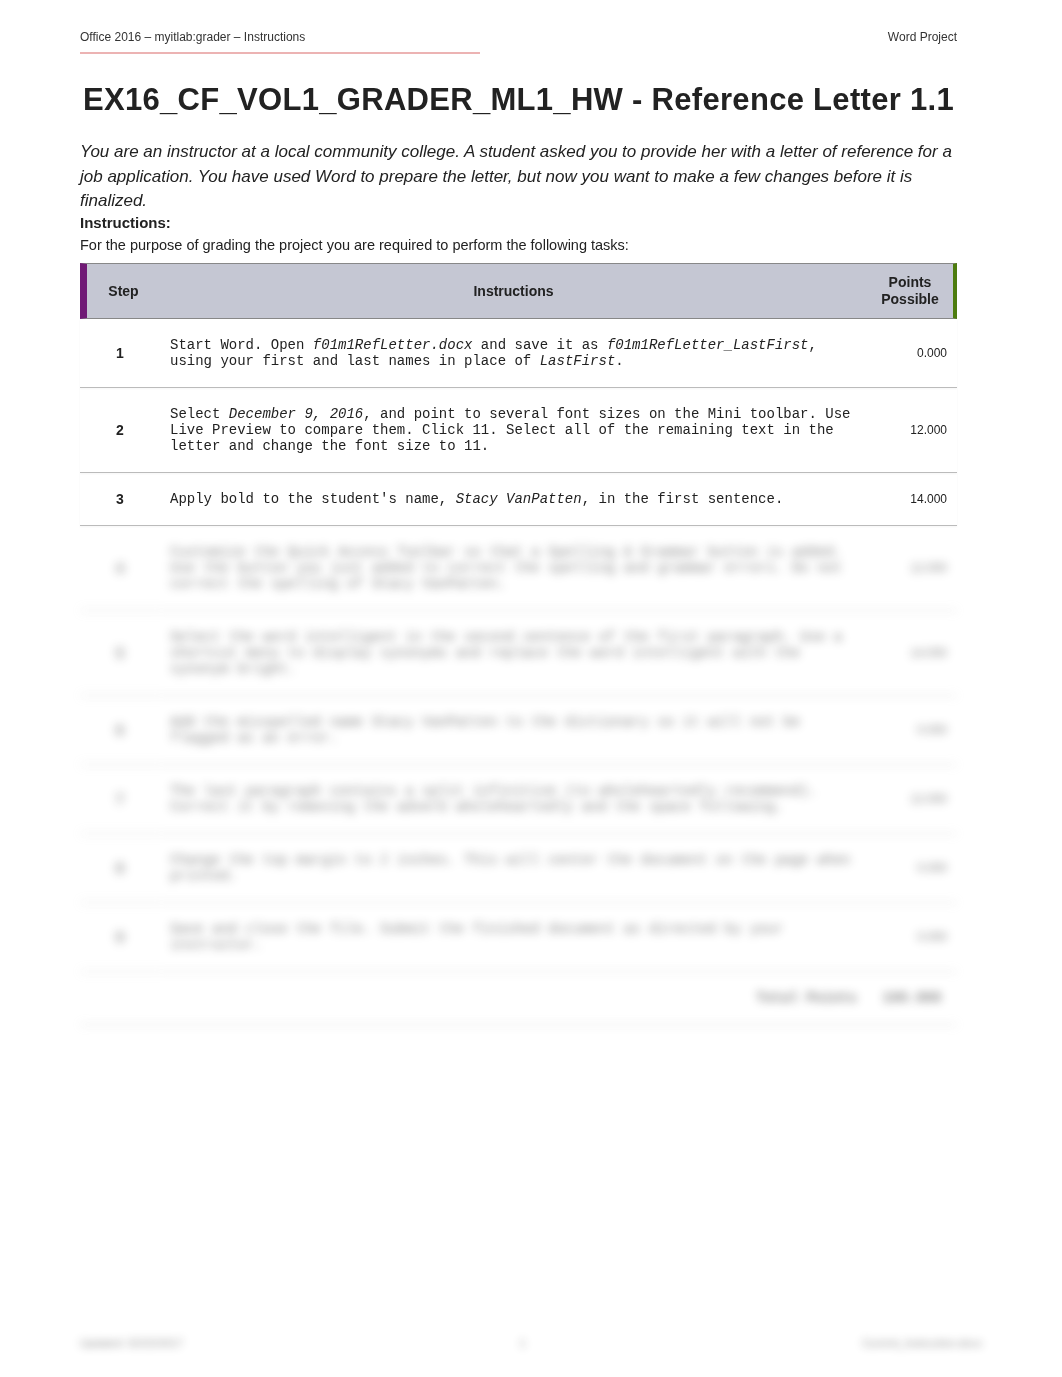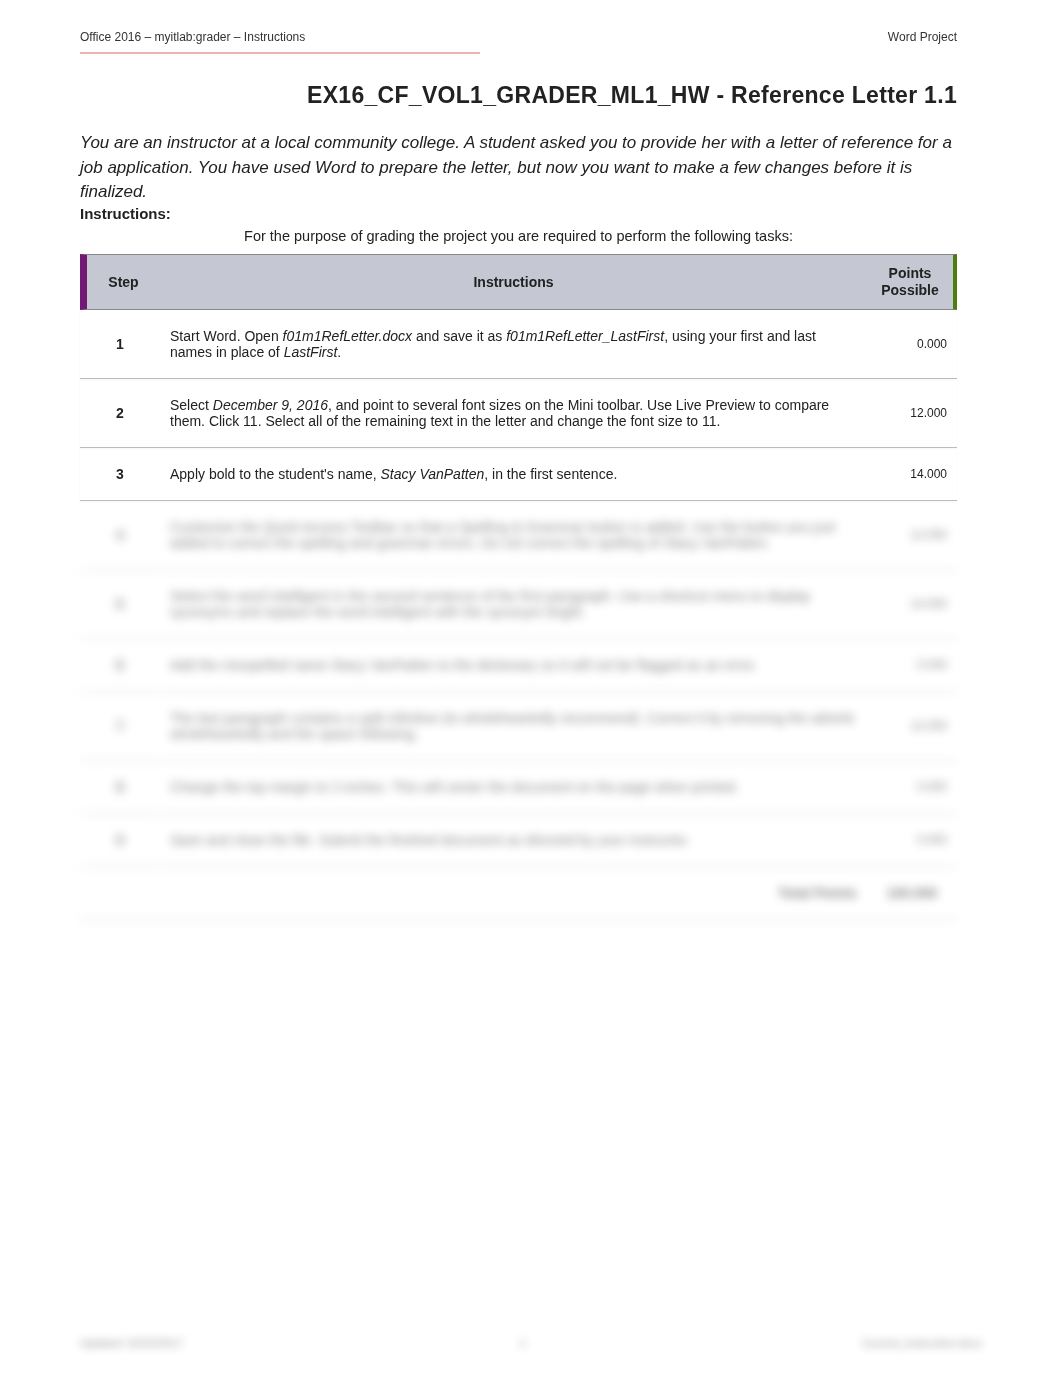--- a/index.html
+++ b/index.html
@@ -28,40 +28,39 @@
   }
   .red-underline::after {
     content: "";
     position: absolute;
     left: 0;
     width: 400px;
     border-bottom: 2px solid rgba(208,64,64,0.4);
     bottom: 0;
   }
   h1.title {
-    text-align: right;
-    font-weight: bold;
-    font-size: 23px;
+    text-align: center;
+    font-weight: bold;
+    font-size: 31px;
     margin: 28px 0 22px 0;
     letter-spacing: 0.3px;
   }
   h2.section {
     font-size: 15px;
     font-weight: bold;
     margin-bottom: 6px;
   }
   .desc {
     font-style: italic;
     font-size: 17px;
     line-height: 1.45;
   }
   .instr-intro {
     font-size: 14.5px;
     margin-bottom: 10px;
-    text-align: center;
   }
   table.steps {
     width: 100%;
     border-collapse: separate;
     border-spacing: 0;
   }
   table.steps th {
     background: #c5c7d3;
     font-weight: bold;
     font-size: 14px;
@@ -70,21 +69,21 @@
     border-top: 1px solid #888;
     border-bottom: 1px solid #888;
   }
   table.steps th:first-child { border-left: 7px solid #701a75; width: 80px; }
   table.steps th:last-child { border-right: 4px solid #4d7c0f; width: 90px; line-height:1.2; }
   table.steps td {
     padding: 18px 10px;
     font-size: 14px;
     vertical-align: middle;
     border-bottom: 1px solid #bbb;
-    font-family: Liberation Sans, sans-serif;
+    font-family: Liberation Mono, monospace;
   }
   table.steps td.stepnum {
     text-align: center;
     font-weight: bold;
     width: 80px;
     font-family: Verdana, Geneva, sans-serif;
     font-size: 14px;
   }
   table.steps td.points {
     text-align: right;

